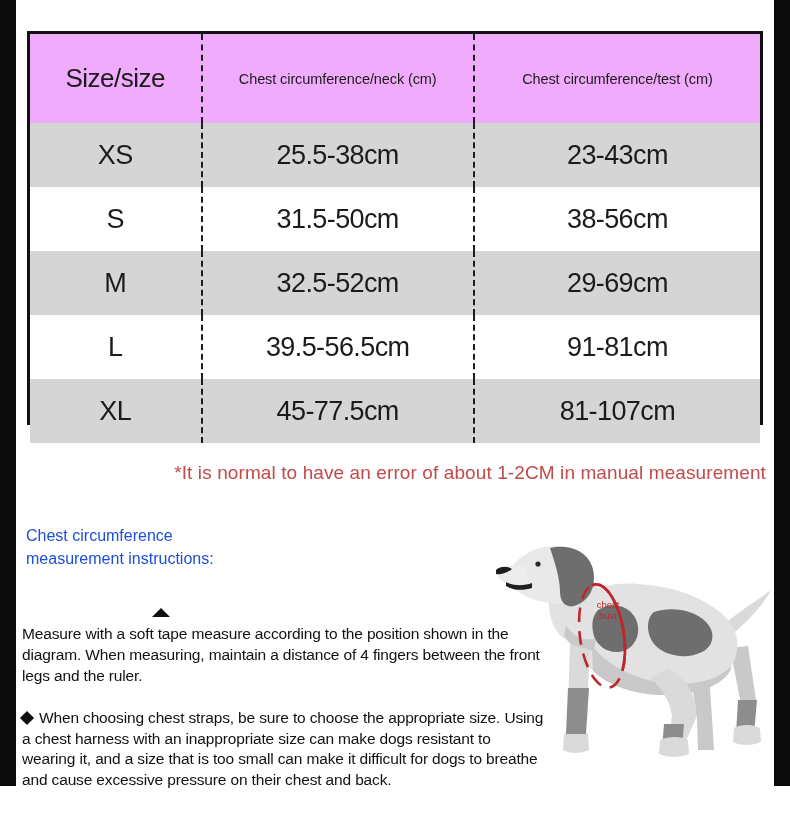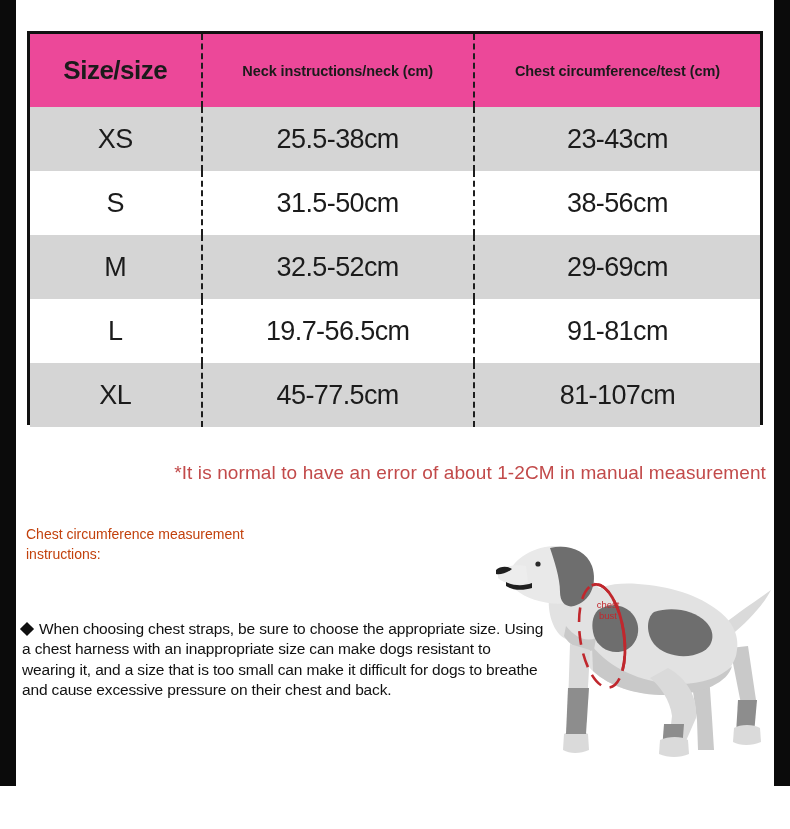--- a/index.html
+++ b/index.html
@@ -51,25 +51,24 @@
 
   table.size-table th,
   table.size-table td {
     text-align: center;
     vertical-align: middle;
     padding: 0;
     color: #1b1b1b;
     font-weight: normal;
   }
   table.size-table thead th {
-    height: 73px;
-    background: #ec4899;
+    height: 89px;
+    background: #f0abfc;
     font-size: 14.5px;
     letter-spacing: -0.1px;
-    font-weight: bold;
   }
   table.size-table thead th.size-head {
     font-size: 26px;
     letter-spacing: -0.5px;
   }
   table.size-table tbody tr { height: 64px; }
   table.size-table tbody tr.shade td { background: #d5d5d5; }
   table.size-table tbody tr.plain td { background: #ffffff; }
   table.size-table tbody td {
     font-size: 27px;
@@ -95,22 +94,22 @@
   }
 
   
   .instructions {
     position: absolute;
     left: 22px;
     top: 524px;
     width: 540px;
   }
   .instr-heading {
-    font-size: 14px;
-    color: #c2410c;
+    font-size: 16px;
+    color: #1d4ed8;
     line-height: 1.45;
     width: 220px;
     margin: 0 0 54px 4px;
   }
   .instr-para {
     position: relative;
     font-size: 15.5px;
     color: #111111;
     line-height: 1.33;
     margin: 0;
@@ -171,21 +170,21 @@
 <div class="size-table-wrap">
   <table class="size-table">
     <colgroup>
       <col class="c-size">
         <col class="c-neck">
         <col class="c-chest">
     </colgroup>
     <thead>
       <tr>
         <th class="size-head">Size/size</th>
-        <th class="sep">Neck instructions/neck (cm)</th>
+        <th class="sep">Chest circumference/neck (cm)</th>
         <th class="sep">Chest circumference/test (cm)</th>
       </tr>
     </thead>
     <tbody>
       <tr class="shade">
         <td>XS</td>
         <td class="sep">25.5-38cm</td>
         <td class="sep">23-43cm</td>
       </tr>
       <tr class="plain">
@@ -193,37 +192,41 @@
         <td class="sep">31.5-50cm</td>
         <td class="sep">38-56cm</td>
       </tr>
       <tr class="shade">
         <td>M</td>
         <td class="sep">32.5-52cm</td>
         <td class="sep">29-69cm</td>
       </tr>
       <tr class="plain">
         <td>L</td>
-        <td class="sep">19.7-56.5cm</td>
+        <td class="sep">39.5-56.5cm</td>
         <td class="sep">91-81cm</td>
       </tr>
       <tr class="shade">
         <td>XL</td>
         <td class="sep">45-77.5cm</td>
         <td class="sep">81-107cm</td>
       </tr>
     </tbody>
   </table>
 </div>
 
 <div class="error-note">*It is normal to have an error of about 1-2CM in manual measurement</div>
 
 <div class="instructions">
   <p class="instr-heading">Chest circumference measurement instructions:</p>
 
+  <p class="instr-para">
+    <span class="bullet-tri"></span>
+    <span>Measure with a soft tape measure according to the position shown in the diagram. When measuring, maintain a distance of 4 fingers between the front legs and the ruler.</span>
+  </p>
 
   <p class="instr-para second">
     <span class="bullet-diamond"></span><span>When choosing chest straps, be sure to choose the appropriate size. Using a chest harness with an inappropriate size can make dogs resistant to wearing it, and a size that is too small can make it difficult for dogs to breathe and cause excessive pressure on their chest and back.</span>
   </p>
 </div>
 
 <div class="dog-figure">
   <svg width="282" height="248" viewBox="0 0 282 248">
 
     <path d="M196 128 L205 192 L206 222 L222 222 L220 190 L216 132 Z" fill="#c9c9c9"></path>

